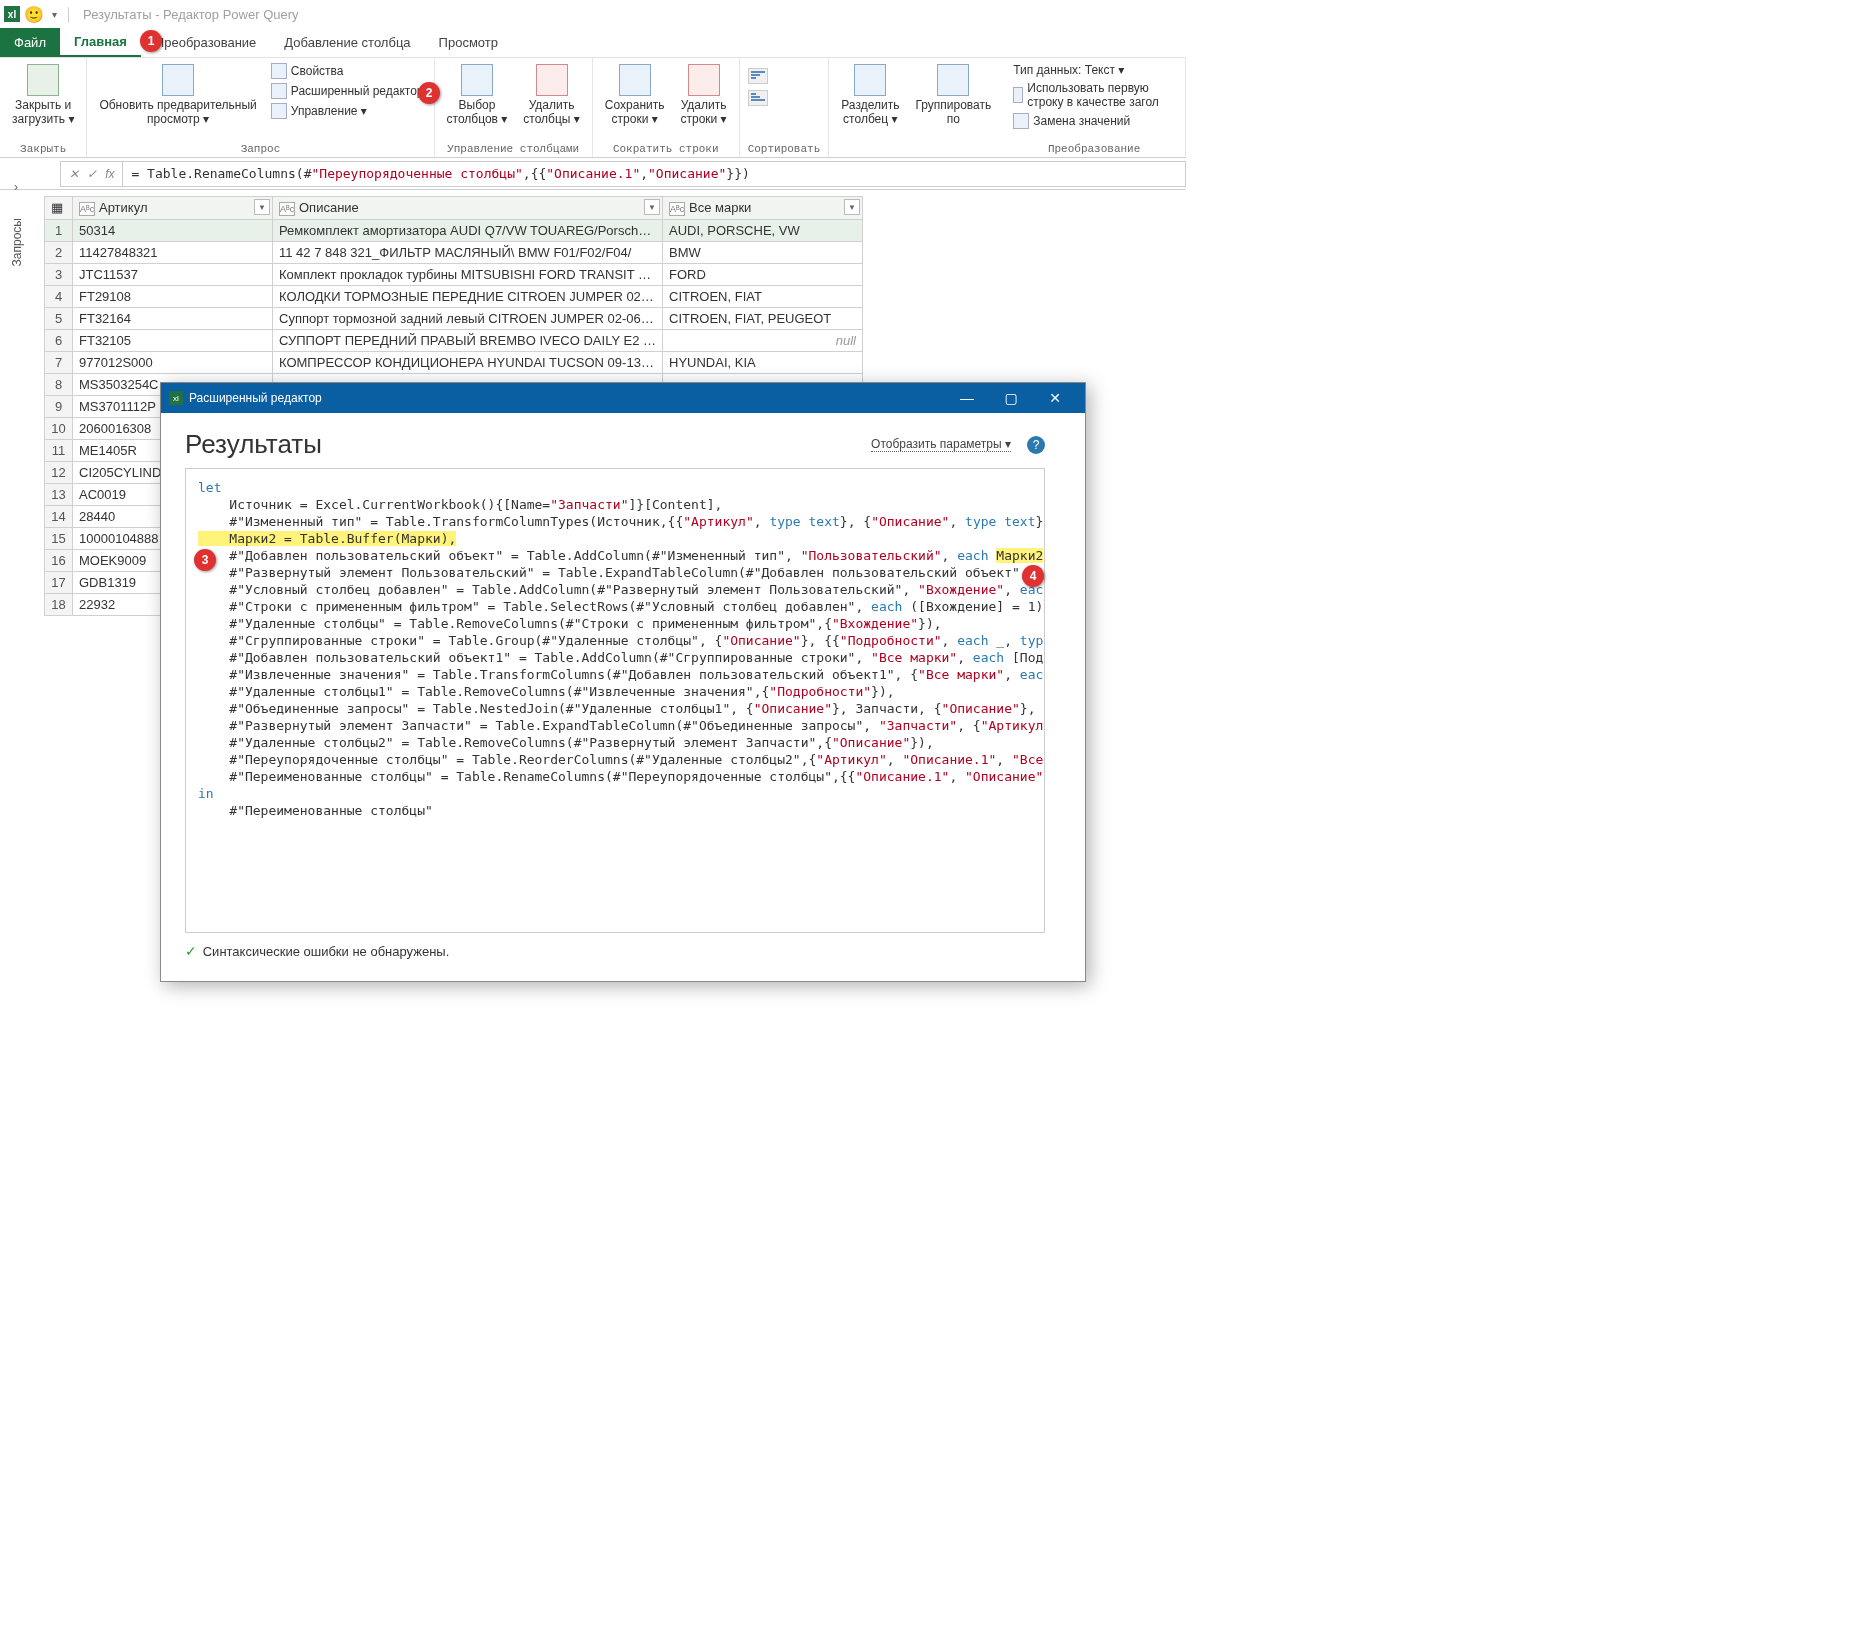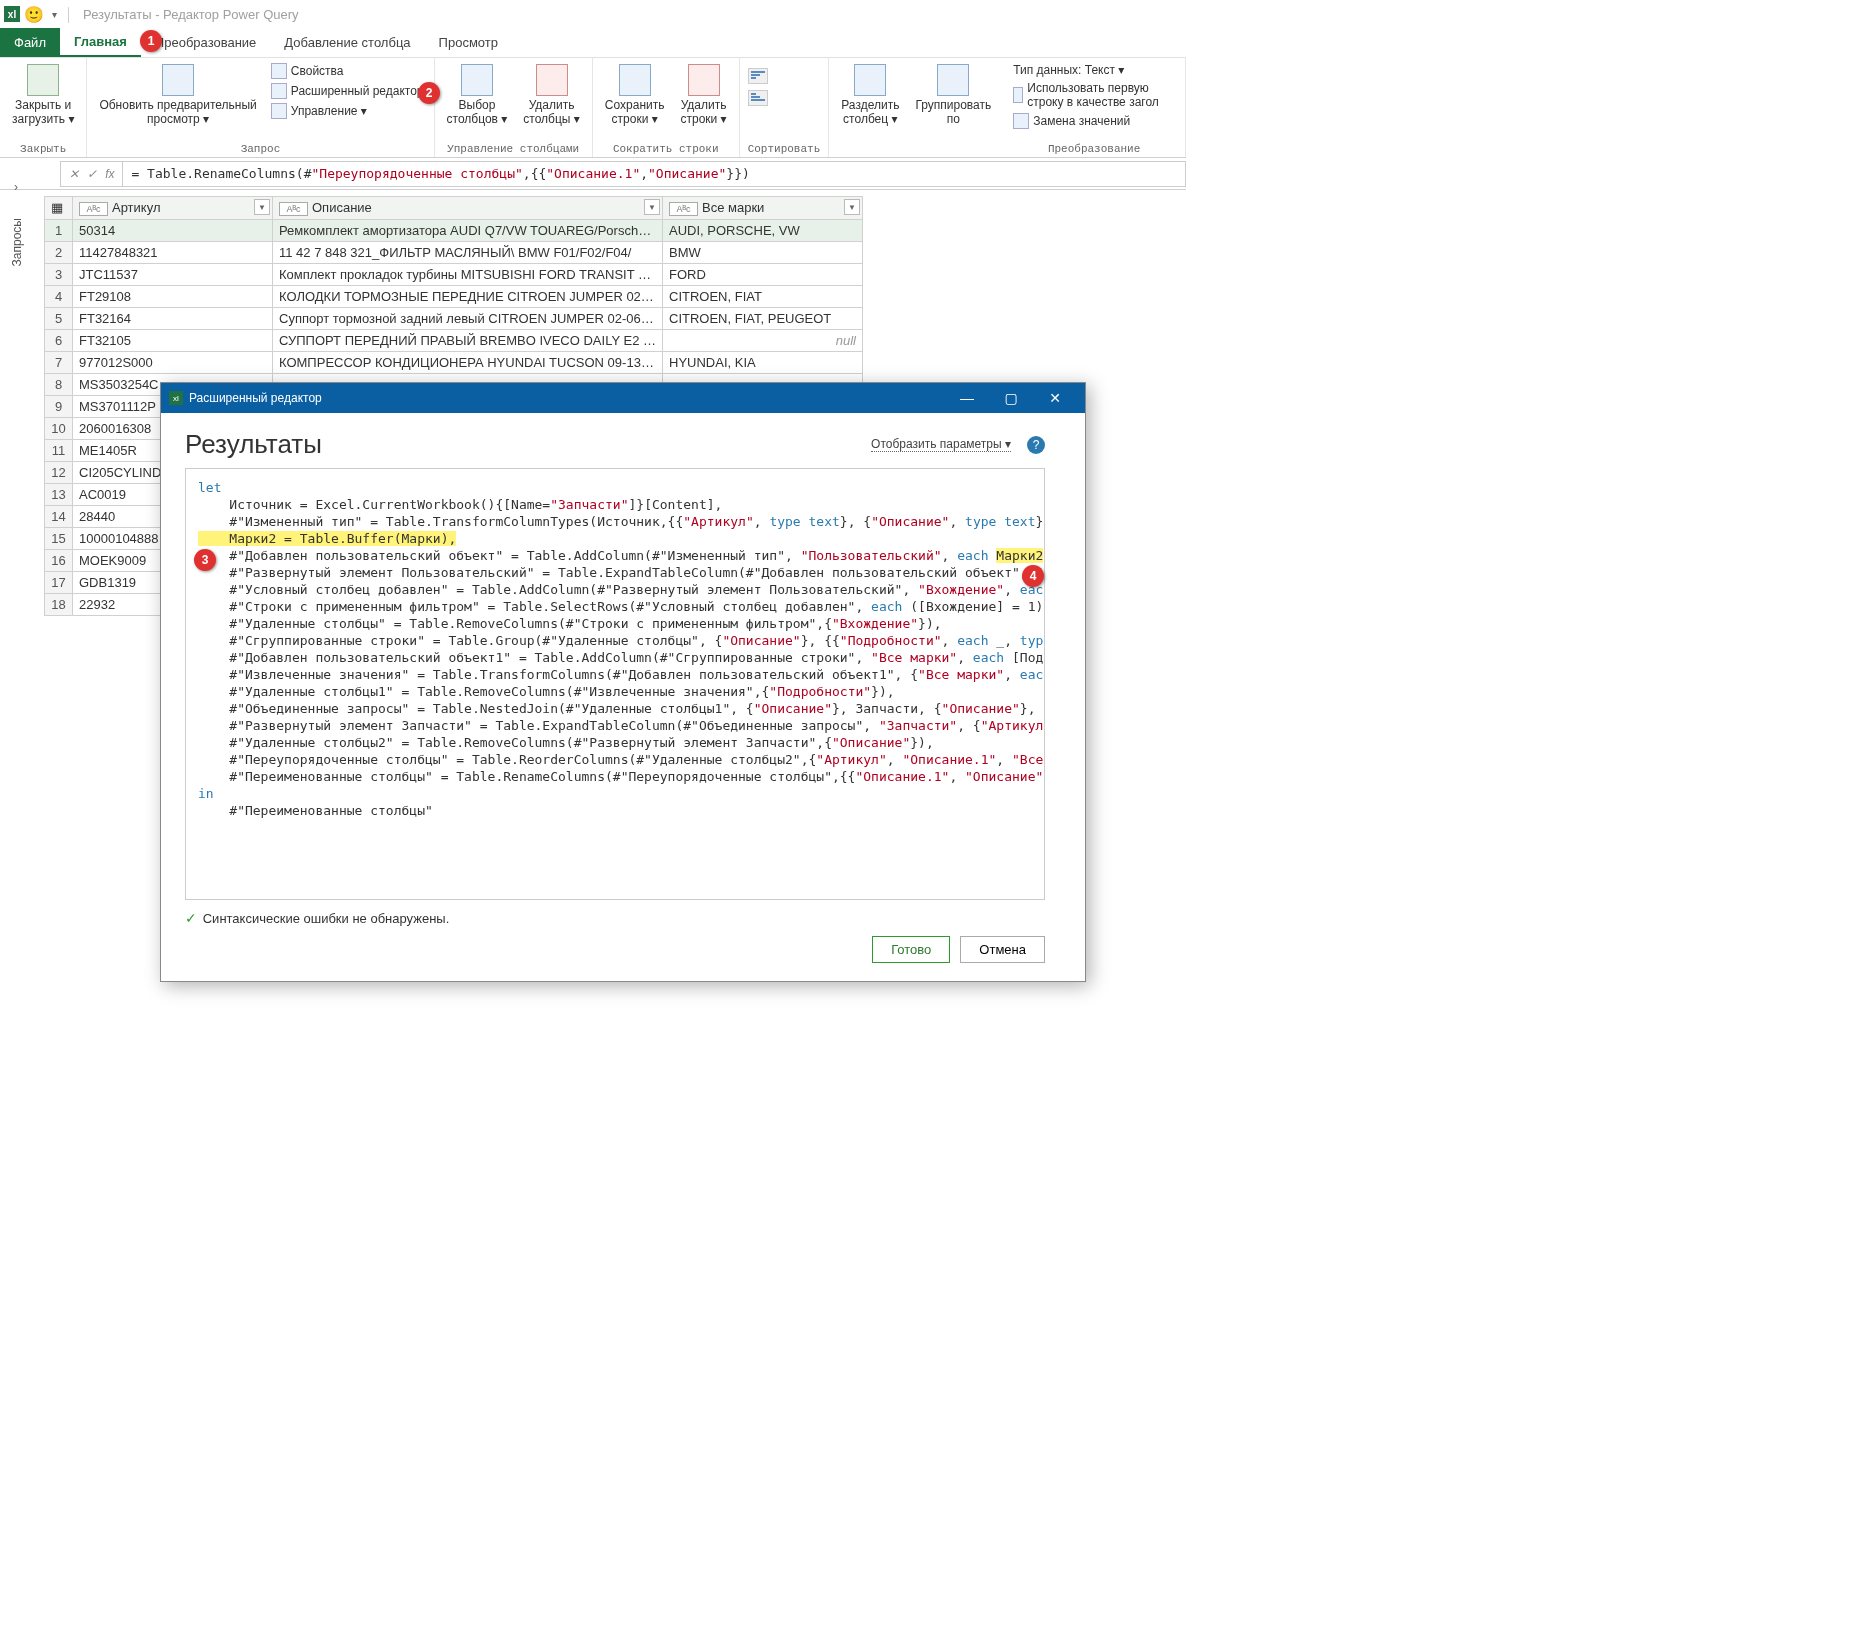--- a/index.html
+++ b/index.html
@@ -47,21 +47,21 @@
   
   .grid-wrap { position: absolute; left: 44px; top: 196px; right: 8px; }
   .grid { border-collapse: collapse; width: 810px; table-layout: fixed; }
   .grid th, .grid td { border: 1px solid #d0d0d0; font-size: 13px; padding: 3px 6px; height: 22px; overflow: hidden; white-space: nowrap; text-overflow: ellipsis; text-align: left; }
   .grid th { background: #f1f4f1; font-weight: normal; position: relative; }
   .grid th .dd { position: absolute; right: 2px; top: 2px; width: 16px; height: 16px; border: 1px solid #bbb; background: #fff; font-size: 8px; display:flex;align-items:center;justify-content:center;color:#666;}
   .grid th.row-h { background: #f4f4f4; width: 26px; }
   .grid td.rownum { background: #f4f4f4; text-align: center; color: #555; width: 26px; }
   .grid td.null { color: #999; font-style: italic; text-align: right; }
   .grid tr.sel td { background: #e7f1e9; }
-  .grid th .typ { display:inline-block; width:29px;height:14px;border:1px solid #aaa;background:#fff; font-size:9px; color:#777; text-align:center; line-height:12px; margin-right:4px; vertical-align:middle;}
+  .grid th .typ { display:inline-block; width:16px;height:14px;border:1px solid #aaa;background:#fff; font-size:9px; color:#777; text-align:center; line-height:12px; margin-right:4px; vertical-align:middle;}
   
   
   .modal { position: absolute; left: 160px; top: 382px; width: 926px; height: 600px; background: #fff; border: 1px solid #888; box-shadow: 4px 4px 18px rgba(0,0,0,0.3); display: flex; flex-direction: column; }
   .modal-title { height: 30px; background: #0a5fa3; color: #fff; display: flex; align-items: center; padding: 0 8px; font-size: 12px; }
   .modal-title .xl-s { width: 14px; height: 14px; background: #207245; margin-right: 6px; font-size:8px;color:#fff;display:flex;align-items:center;justify-content:center;}
   .modal-title .spacer { flex: 1; }
   .modal-title .win-btn { width: 44px; text-align: center; font-size: 14px; }
   .modal-body { flex: 1; padding: 16px 40px 12px 24px; display: flex; flex-direction: column; overflow: hidden; }
   .modal-h1 { font-size: 26px; font-weight: 300; color: #333; margin-bottom: 8px; display: flex; align-items: center;}
   .modal-h1 .opts { margin-left: auto; font-size: 12px; color: #444; border-bottom: 1px dotted #666; }
@@ -396,23 +396,19 @@
 <span>    #"Развернутый элемент Запчасти" = Table.ExpandTableColumn(#"Объединенные запросы", </span><span class="str">"Запчасти"</span><span>, {</span><span class="str">"Артикул"</span><span>}, {</span>
 <span>    #"Удаленные столбцы2" = Table.RemoveColumns(#"Развернутый элемент Запчасти",{</span><span class="str">"Описание"</span><span>}),</span>
 <span>    #"Переупорядоченные столбцы" = Table.ReorderColumns(#"Удаленные столбцы2",{</span><span class="str">"Артикул"</span><span>, </span><span class="str">"Описание.1"</span><span>, </span><span class="str">"Все марки"</span>
 <span>    #"Переименованные столбцы" = Table.RenameColumns(#"Переупорядоченные столбцы",{{</span><span class="str">"Описание.1"</span><span>, </span><span class="str">"Описание"</span><span>}})</span>
 <span class="kw">in</span>
 <span>    #"Переименованные столбцы"</span></div>
     <div class="status-row">
       <span class="chk">✓</span>
       <span>Синтаксические ошибки не обнаружены.</span>
     </div>
-    <div class="btn-row">
-      <button class="btn primary">Готово</button>
-      <button class="btn">Отмена</button>
-    </div>
   </div>
 </div>
 
 <div class="callout" style="left:140px;top:30px">1</div>
 <div class="callout" style="left:418px;top:82px">2</div>
 <div class="callout" style="left:194px;top:549px">3</div>
 <div class="callout" style="left:1022px;top:565px">4</div>
 
 </body></html>

